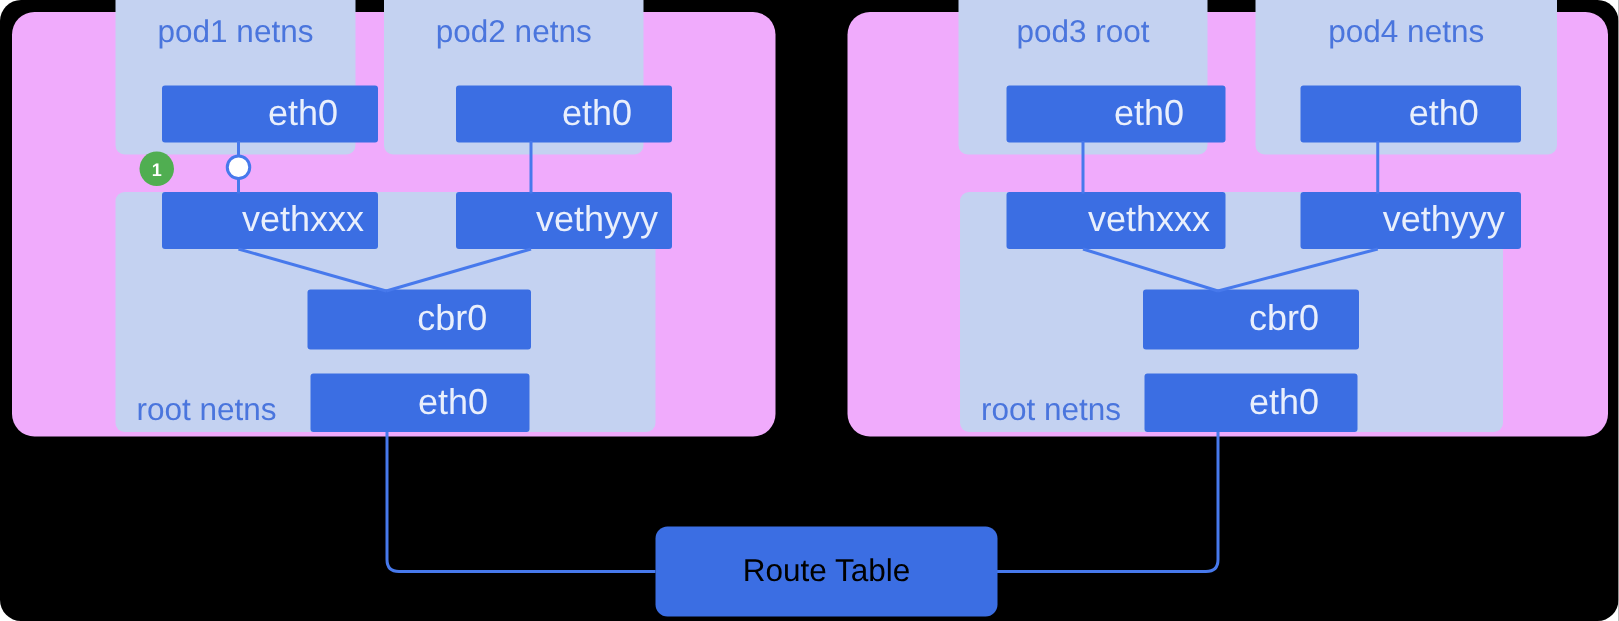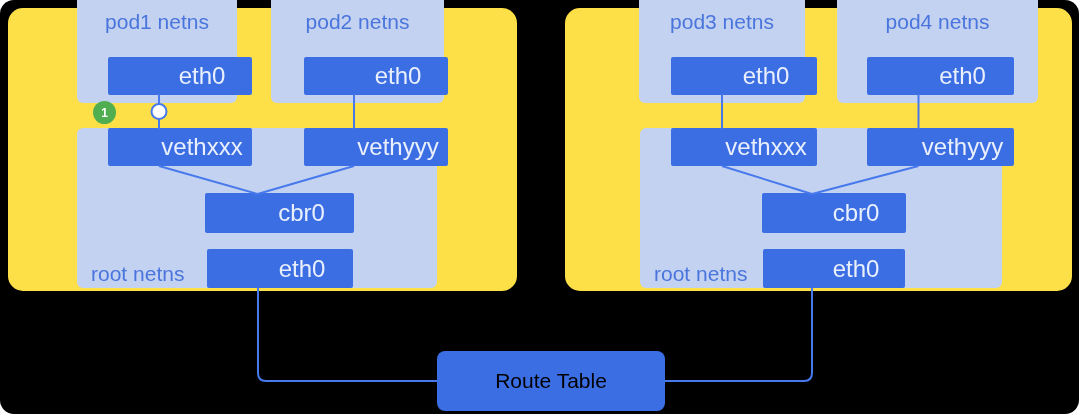--- a/index.html
+++ b/index.html
@@ -9,21 +9,21 @@
     height: 414px;
     background: #000000;
     border-radius: 14px;
     overflow: hidden;
     font-family: "Liberation Sans", sans-serif;
   }
   .card {
     position: absolute;
     top: 8px;
     height: 283px;
-    background: #fde047;
+    background: #f0abfc;
     border-radius: 15px;
     text-decoration: underline;
   }
   .card-left  { left: 8px;   width: 509px; }
   .card-right { left: 565px; width: 507px; }
 
   .nsbox {
     position: absolute;
     background: #c4d2f1;
     border-radius: 6px;
@@ -103,39 +103,39 @@
 </style>
 </head>
 <body>
 
 <div class="stage">
 
   <div class="card card-left">
     <div class="nsbox podbox" style="left:69px; top:-8px; width:160px; height:103px;">
       <div class="ns-label">pod1 netns</div>
     </div>
-    <div class="nsbox podbox" style="left:263px; top:-8px; width:173px; height:103px;">
+    <div class="nsbox podbox" style="left:248px; top:-8px; width:173px; height:103px;">
       <div class="ns-label">pod2 netns</div>
     </div>
     <div class="nsbox" style="left:69px; top:120px; width:360px; height:160px;">
       <div class="root-label">
         <span>root netns</span>
       </div>
     </div>
     <div class="bluebox" style="left:100px; top:49px; width:100px; height:38px;">eth0</div>
     <div class="bluebox" style="left:296px; top:49px; width:100px; height:38px;">eth0</div>
     <div class="bluebox" style="left:100px; top:120px; width:100px; height:38px;">vethxxx</div>
     <div class="bluebox" style="left:296px; top:120px; width:100px; height:38px;">vethyyy</div>
     <div class="bluebox" style="left:197px; top:185px; width:105px; height:40px;">cbr0</div>
     <div class="bluebox" style="left:199px; top:241px; width:102px; height:39px;">eth0</div>
   </div>
 
   <div class="card card-right">
     <div class="nsbox podbox" style="left:74px; top:-8px; width:166px; height:103px;">
-      <div class="ns-label">pod3 netns</div>
+      <div class="ns-label">pod3 root</div>
     </div>
     <div class="nsbox podbox" style="left:272px; top:-8px; width:165px; height:103px;padding-left:36px;">
       <div class="ns-label">pod4 netns</div>
     </div>
     <div class="nsbox" style="left:75px; top:120px; width:362px; height:160px;">
       <div class="root-label">
         <span>root netns</span>
       </div>
     </div>
     <div class="bluebox" style="left:106px; top:49px; width:102px; height:38px;">eth0</div>

